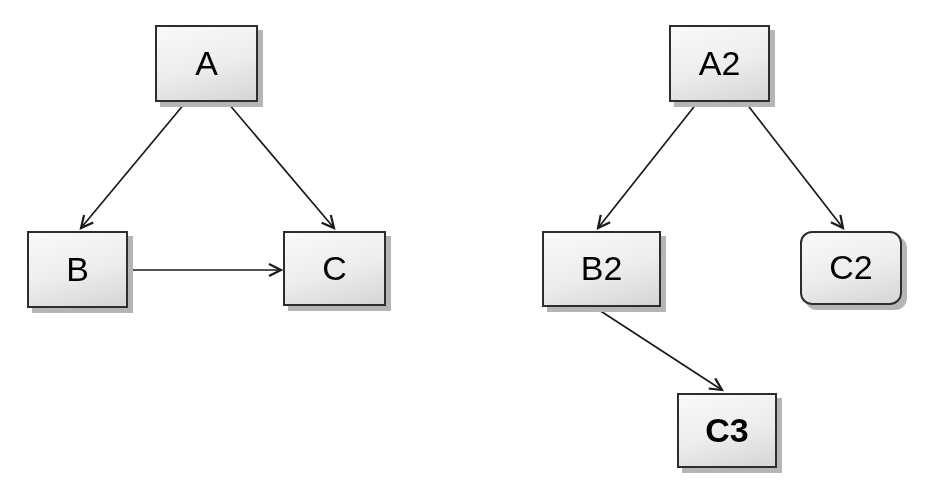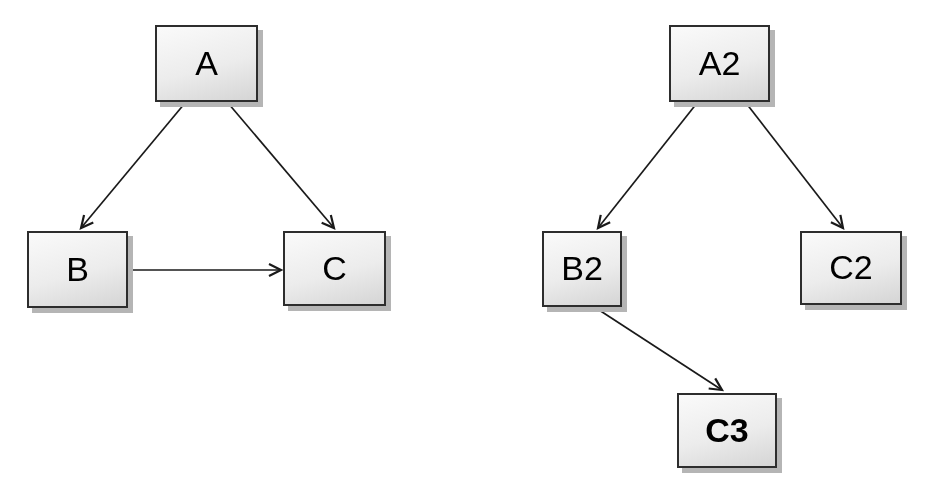--- a/index.html
+++ b/index.html
@@ -67,23 +67,23 @@
       </div>
       <div class="node" style="left: 27px; top: 231px; width: 101px; height: 77px;">
         <span class="label">B</span>
       </div>
       <div class="node" style="left: 283px; top: 231px; width: 103px; height: 75px;">
         <span class="label">C</span>
       </div>
       <div class="node" style="left: 669px; top: 25px; width: 101px; height: 77px;">
         <span class="label">A2</span>
       </div>
-      <div class="node" style="left: 542px; top: 231px; width: 80px; height: 76px;">
+      <div class="node" style="left: 542px; top: 231px; width: 119px; height: 76px;">
         <span class="label">B2</span>
       </div>
-      <div class="node" style="left: 800px; top: 231px; width: 102px; height: 74px;">
+      <div class="node" style="left: 800px; top: 231px; width: 102px; height: 74px; border-radius: 12px;">
         <span class="label">C2</span>
       </div>
       <div class="node" style="left: 677px; top: 393px; width: 100px; height: 75px; font-weight: bold;">
         <span class="label">C3</span>
       </div>
     </div>
 </div>
 
 </body></html>

